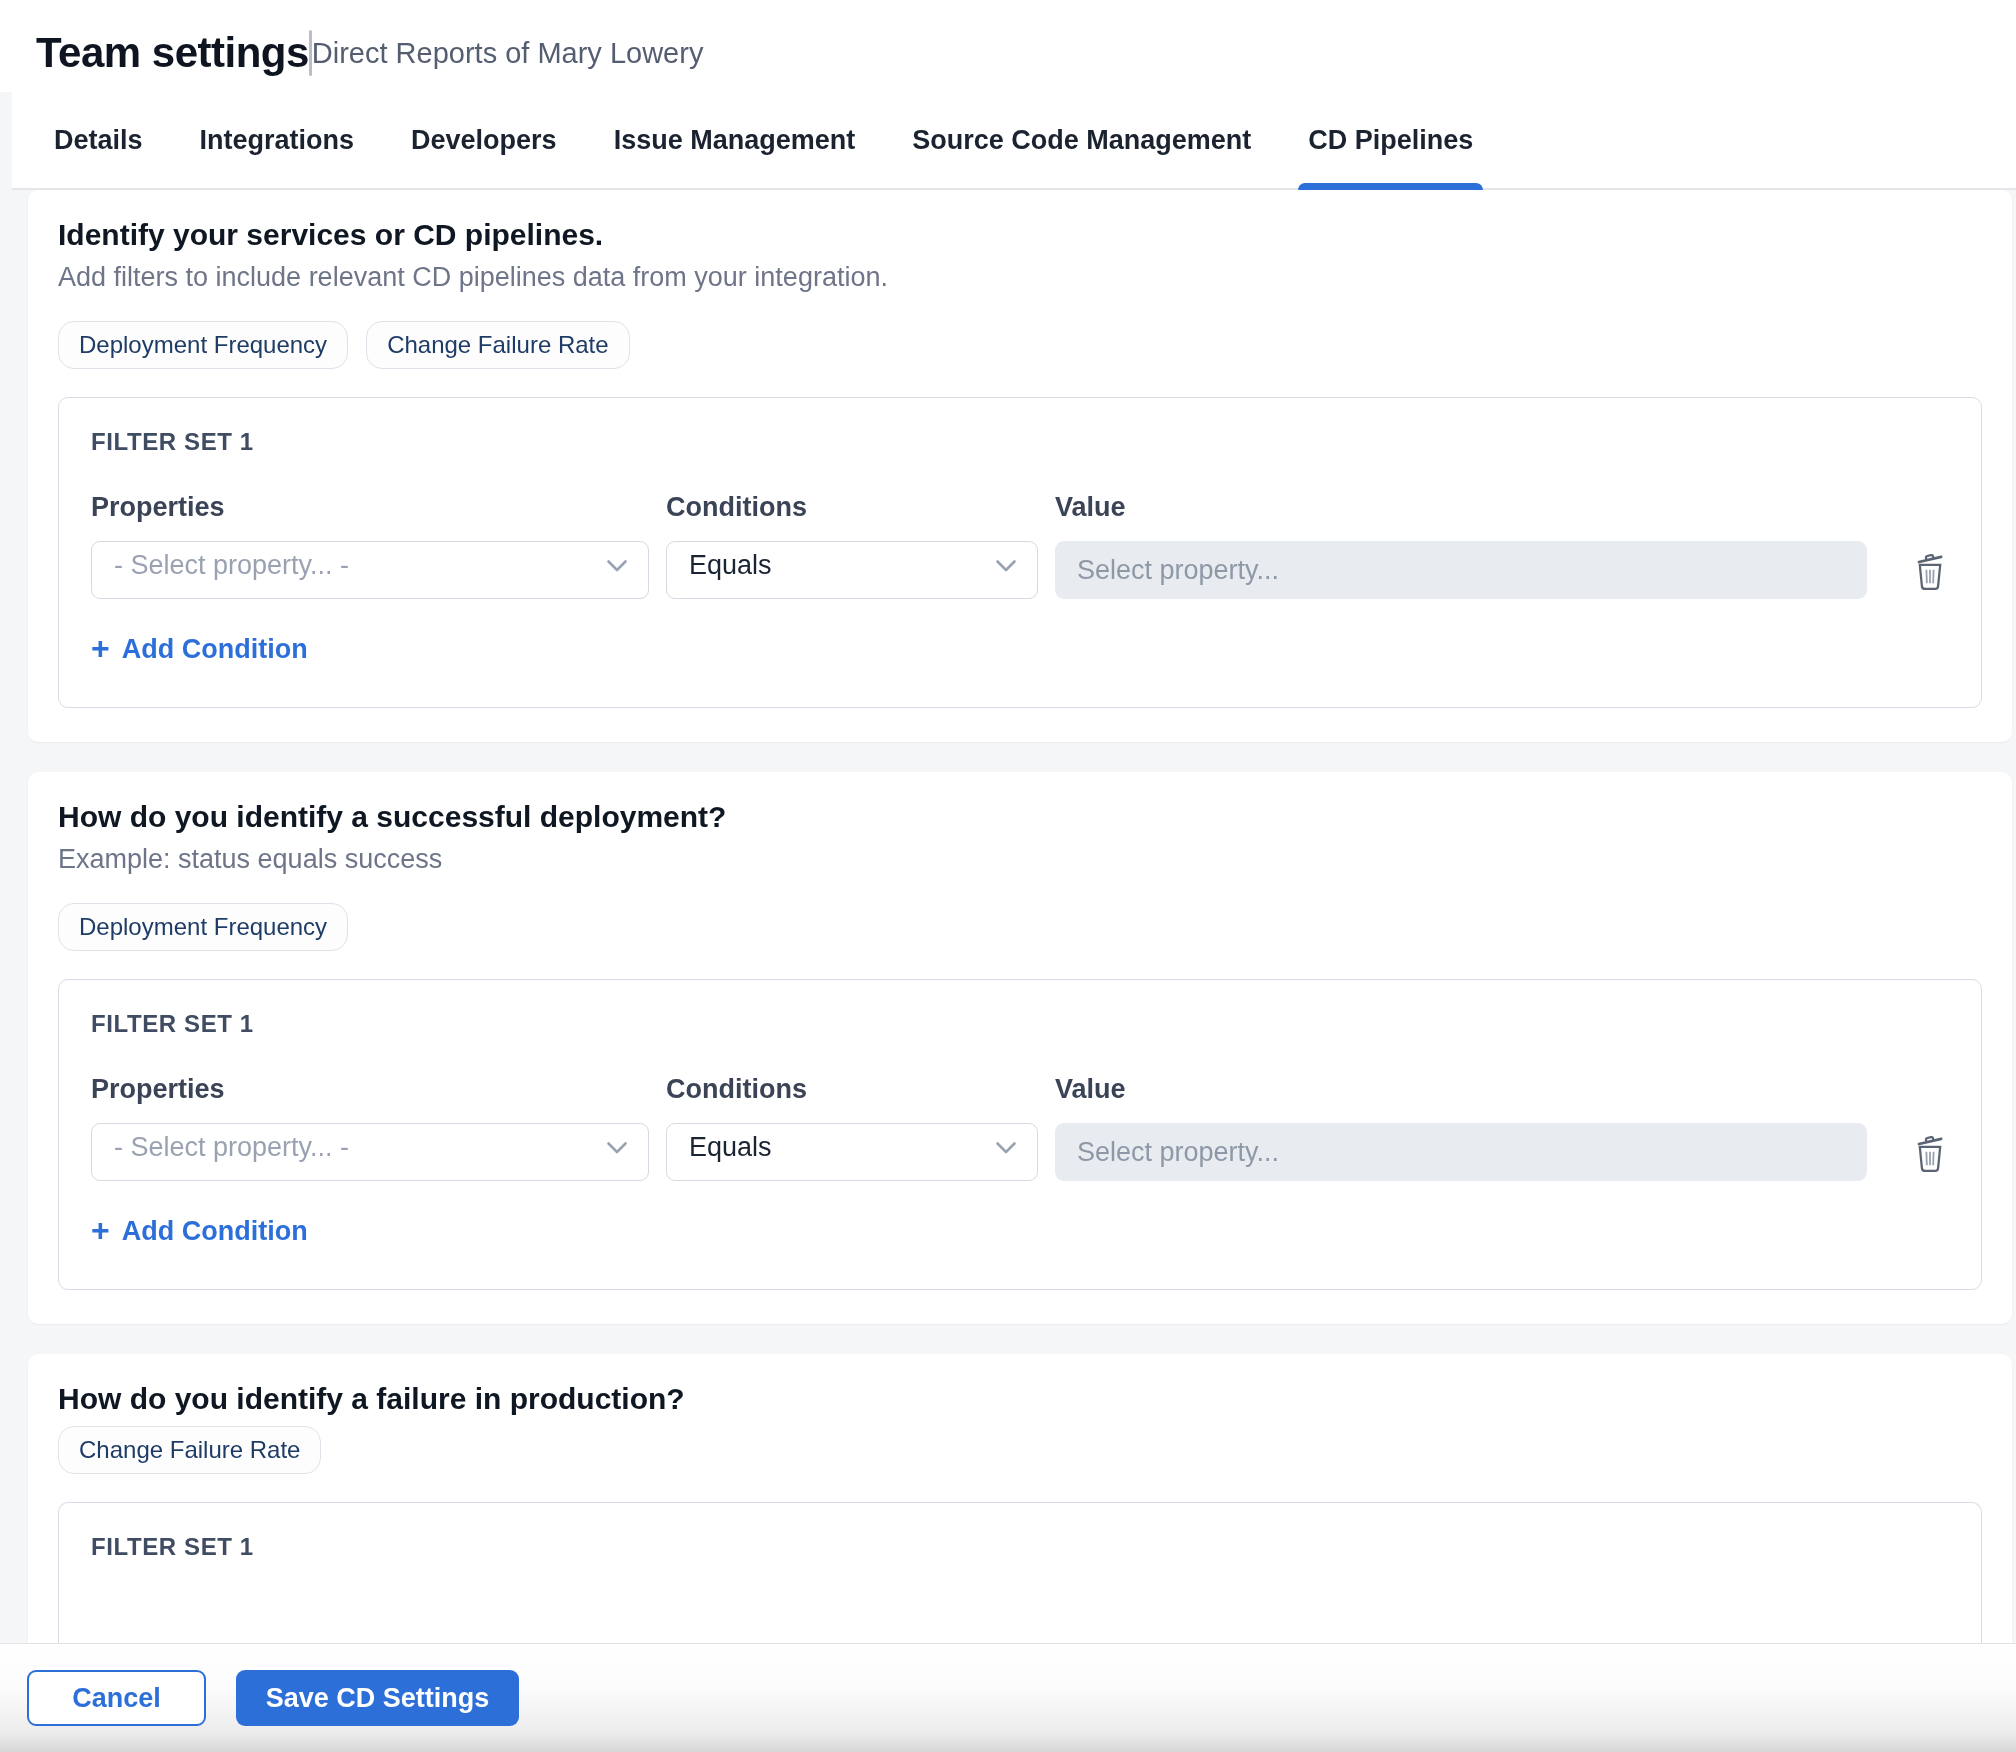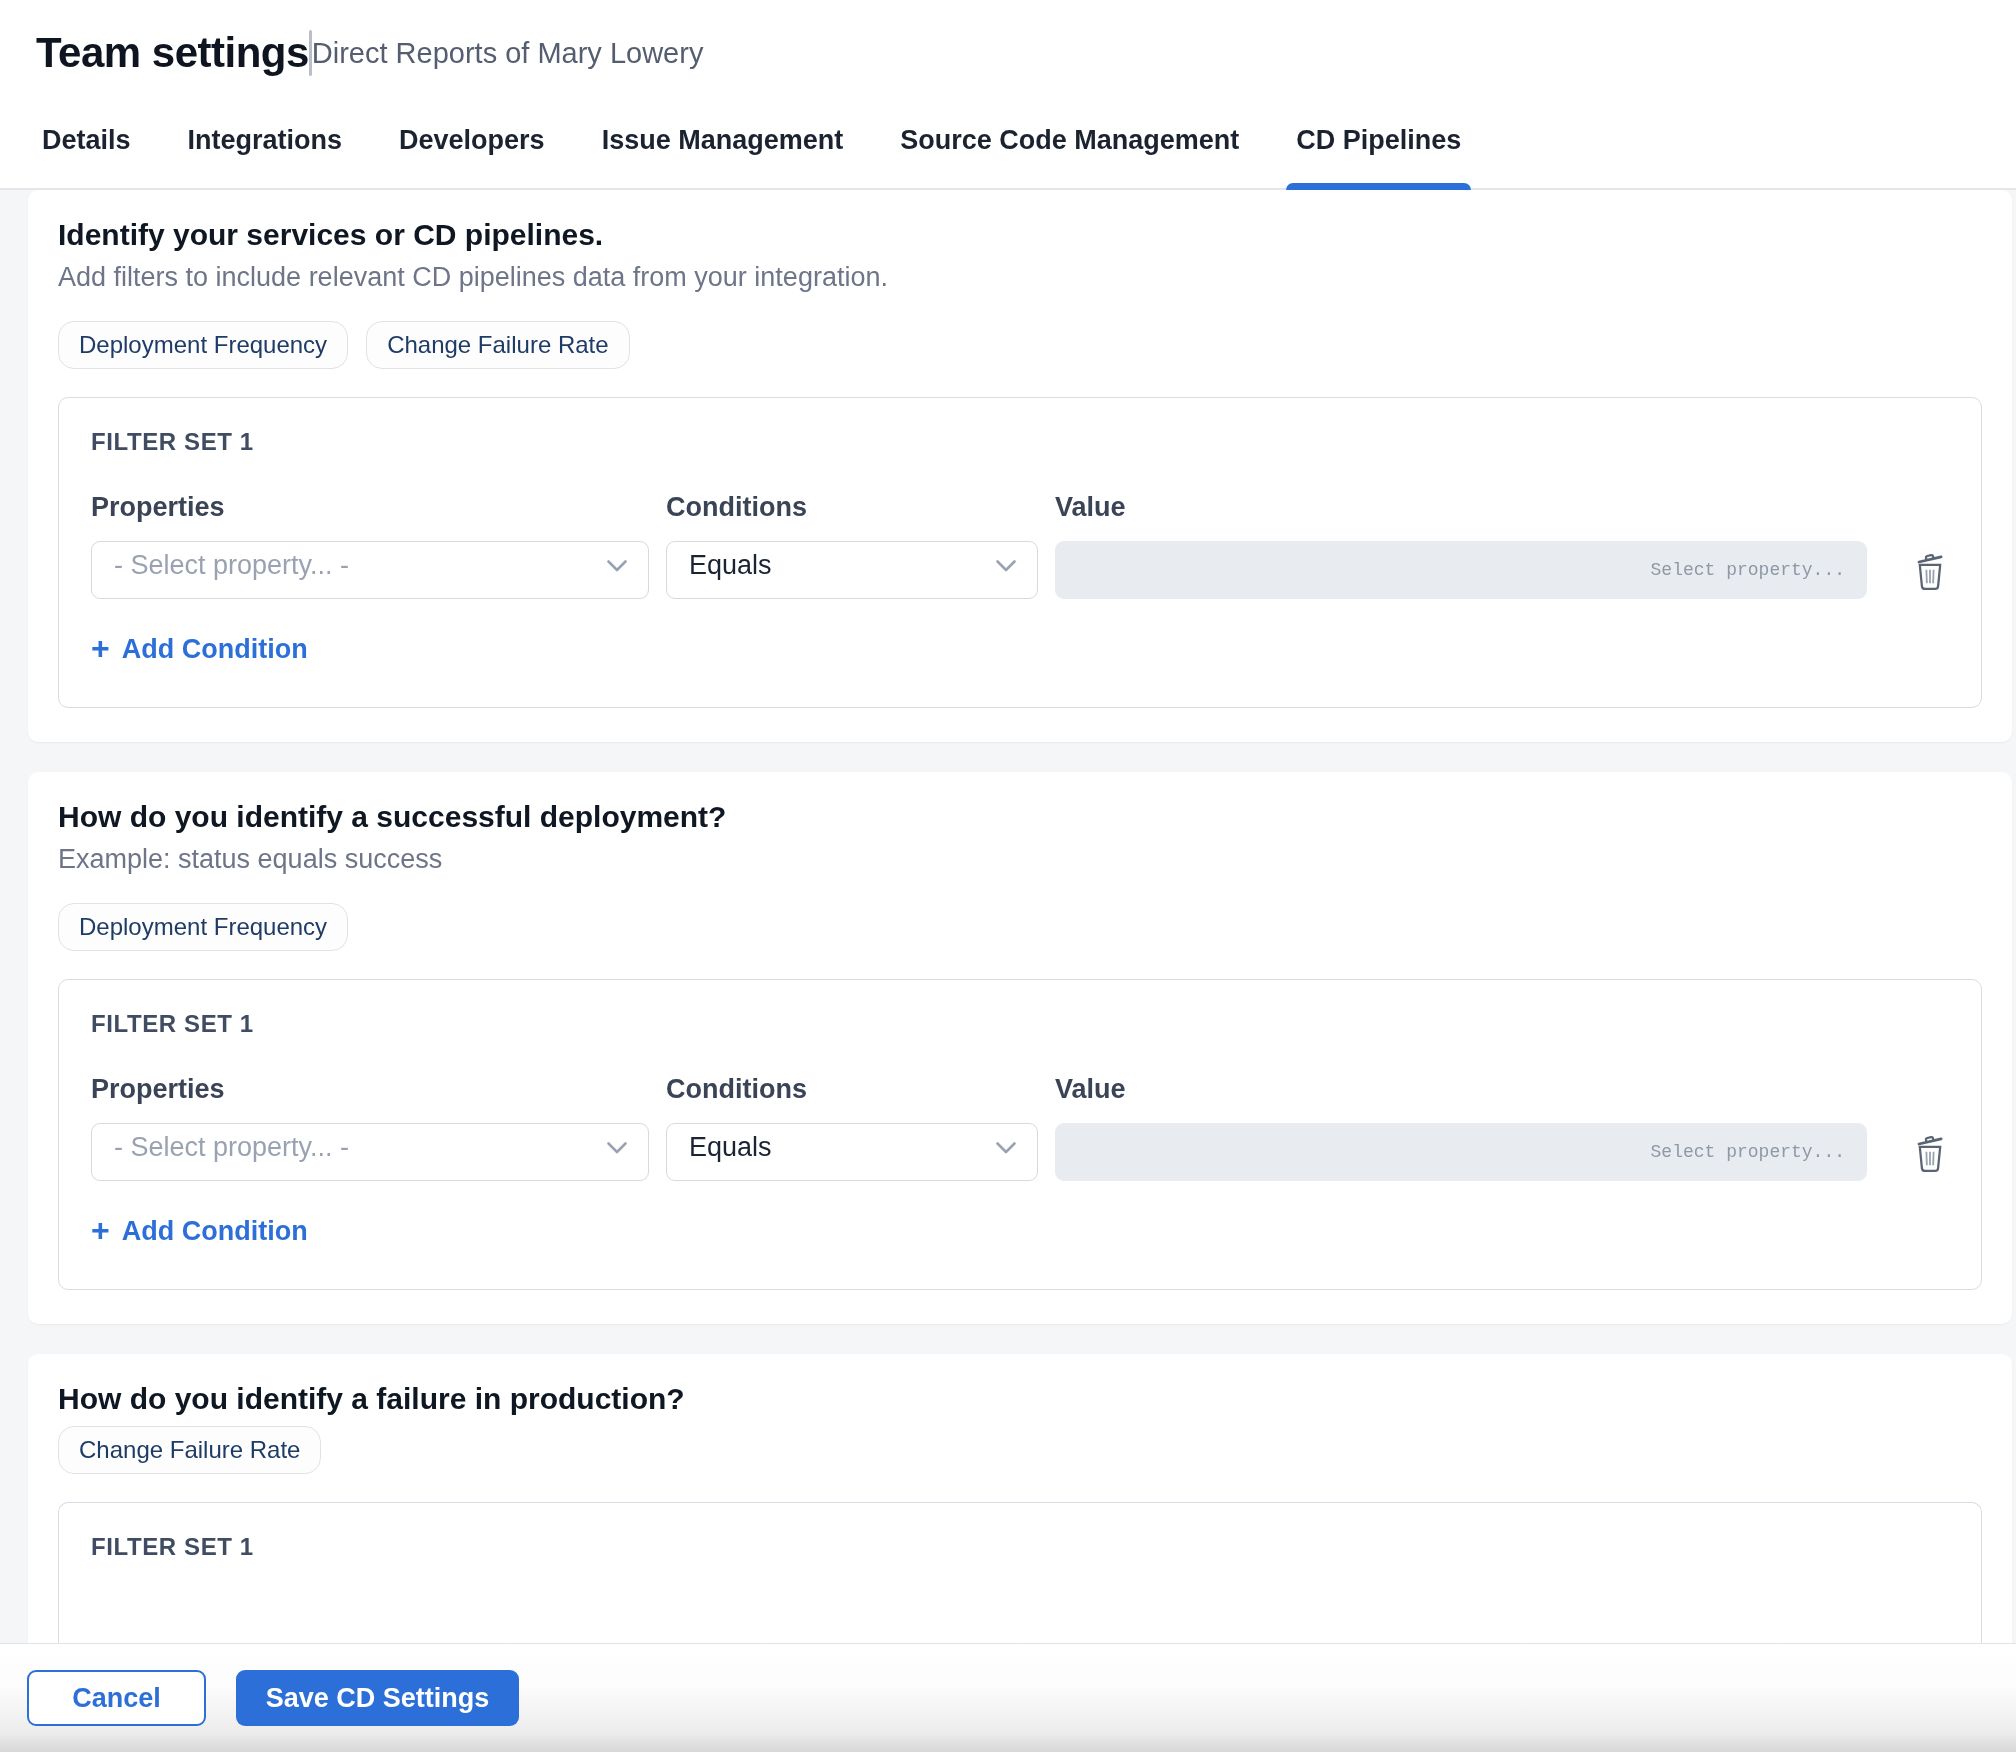--- a/index.html
+++ b/index.html
@@ -27,20 +27,21 @@
 
   
   .tabbar {
     background: #ffffff;
     display: flex;
     gap: 57px;
     padding-left: 42px;
     height: 98px;
     align-items: flex-end;
     border-bottom: 2px solid #e5e6ea;
+    margin-left: 12px;
   }
   .tab {
     font-size: 27px;
     font-weight: 600;
     color: #1b2330;
     padding-bottom: 32px;
     position: relative;
     cursor: pointer;
     white-space: nowrap;
   }
@@ -116,25 +117,24 @@
   .select .ph { color: #9aa2b1; }
   .select .val { color: #1b2433; }
   .chevron { flex: 0 0 auto; margin-left: 12px; }
 
   .value-input {
     height: 58px;
     width: 100%;
     border: none;
     border-radius: 9px;
     background: #e8ebef;
-    font-size: 18px;
+    font-size: 27px;
     padding: 0 22px;
     color: #1b2433;
-    font-family: Liberation Mono, monospace;
-    text-align: right;
+    font-family: Liberation Sans, sans-serif;
   }
   .value-input::placeholder { color: #8e98a7; opacity: 1; }
 
   .trash-btn {
     background: none; border: none; padding: 0;
     margin-left: 26px;
     cursor: pointer;
     width: 40px; height: 44px;
     display: flex; align-items: center; justify-content: center;
   }

